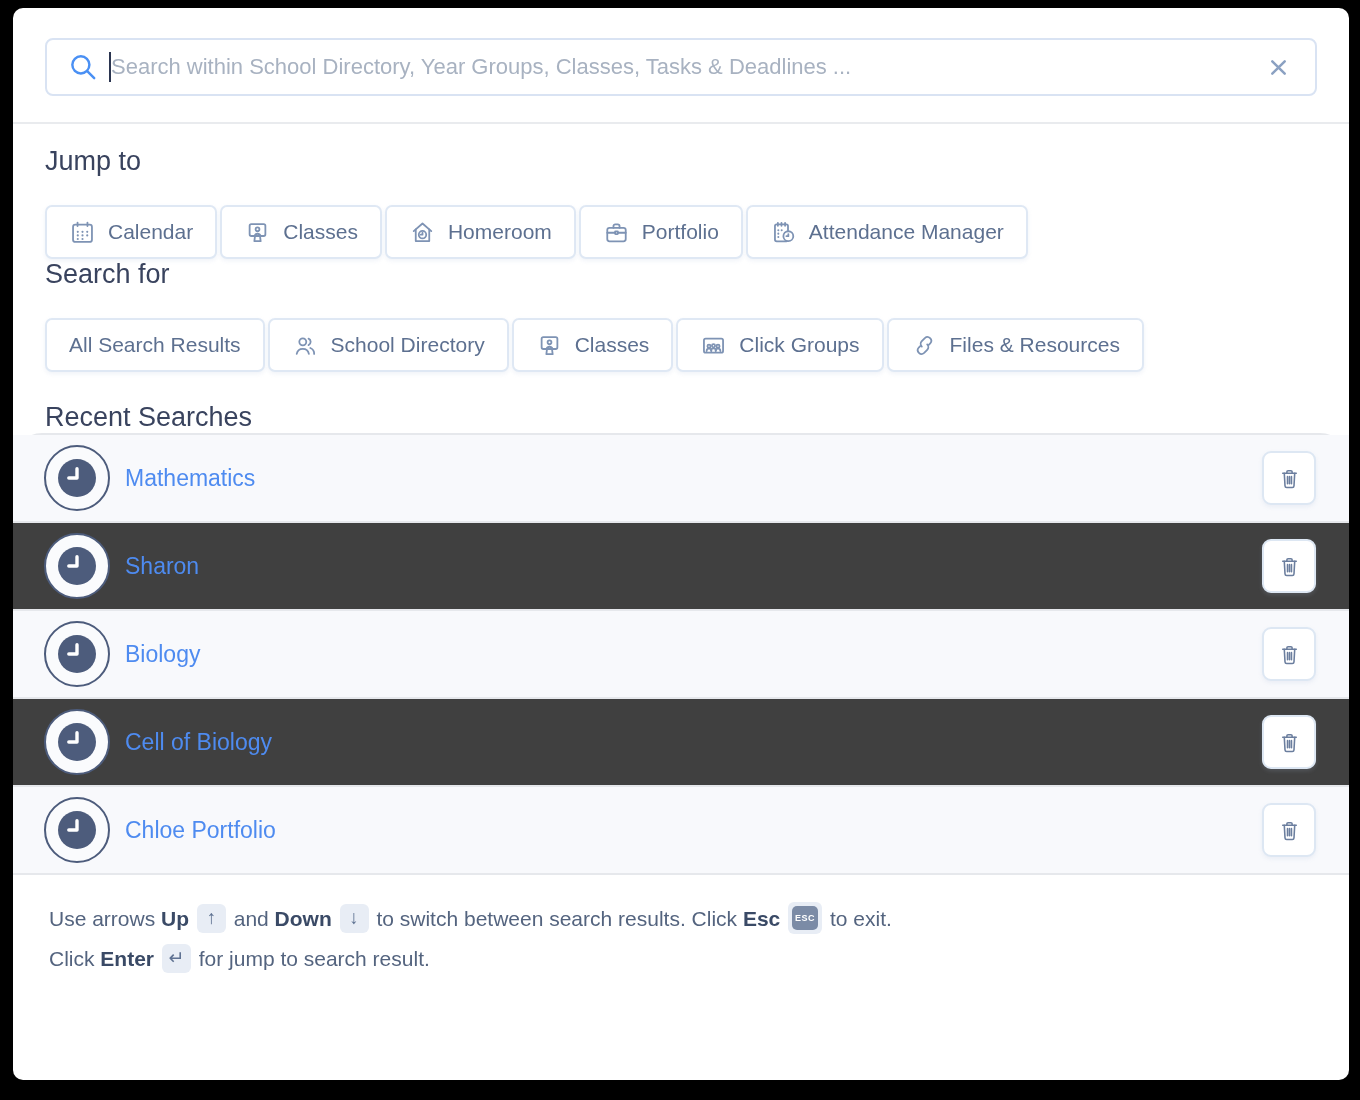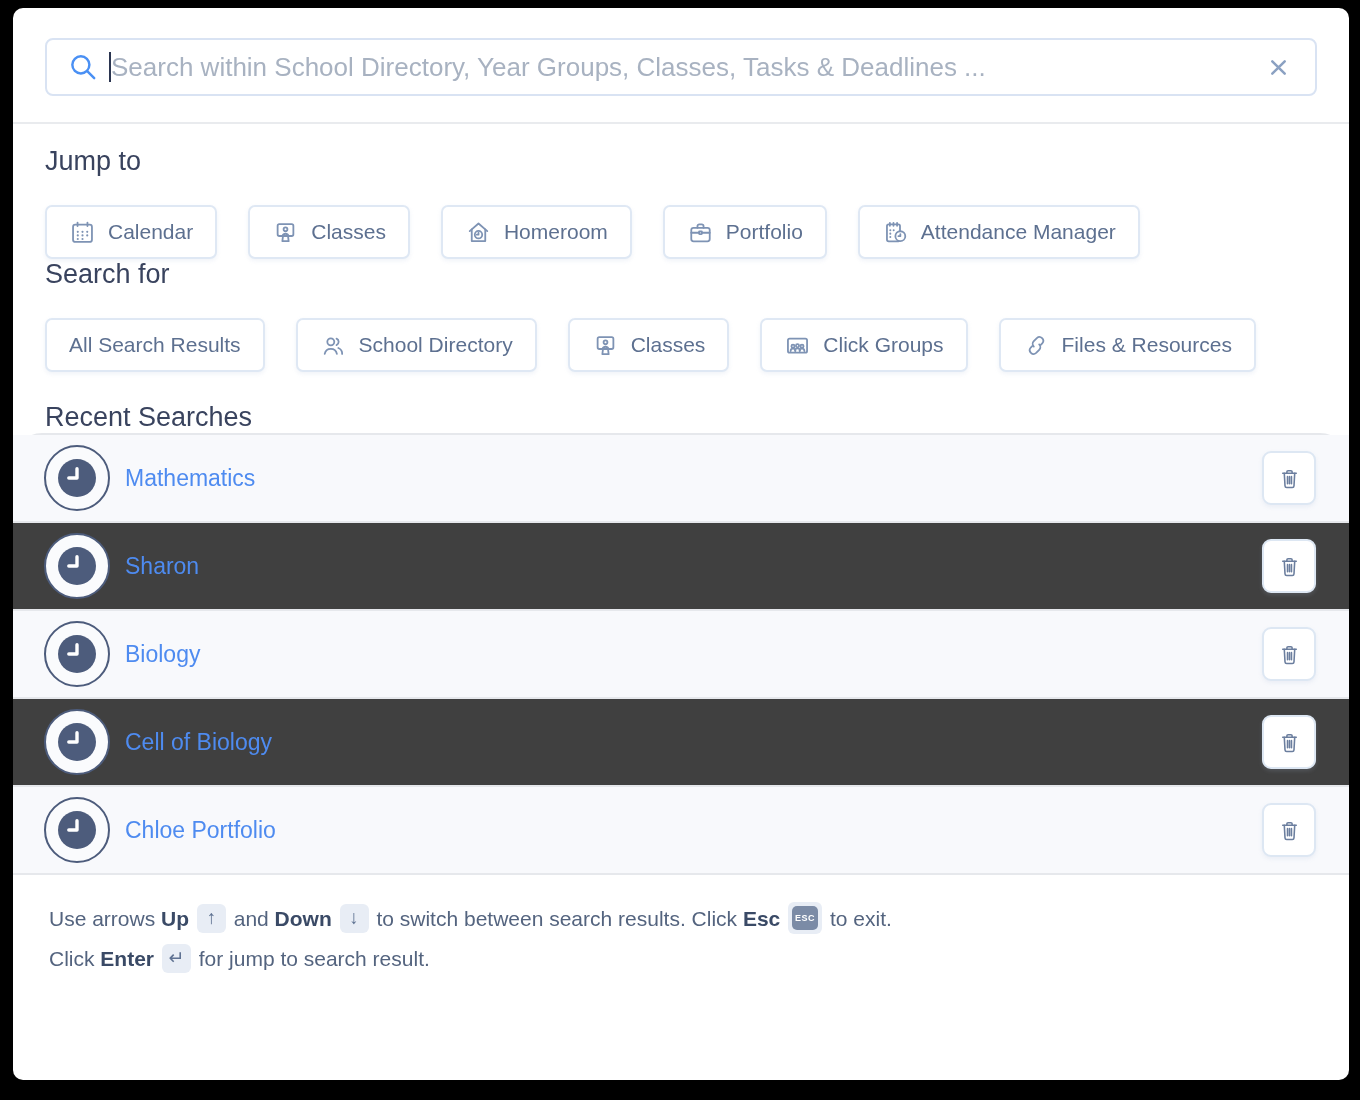--- a/index.html
+++ b/index.html
@@ -26,39 +26,39 @@
     border-radius: 8px;
     display: flex; align-items: center;
     padding: 0 20px 0 20px;
     background: #fff;
   }
   .search-box svg.mag { flex: 0 0 auto; margin-right: 10px; }
   .caret { width: 2px; height: 30px; background: #2b3550; flex: 0 0 auto; }
   .search-input {
     flex: 1; border: 0; outline: none;
     font-family: "Liberation Sans", "DejaVu Sans", sans-serif;
-    font-size: 26px; color: #3a4560;
+    font-size: 22px; color: #3a4560;
     background: transparent;
   }
   .search-input::placeholder { color: #a8b2c1; opacity: 1; }
   .clear-btn {
     flex: 0 0 auto; border: 0; background: transparent; cursor: pointer;
     display: flex; align-items: center; justify-content: center;
     width: 34px; height: 34px;
   }
   .top-divider { border-top: 2px solid #e9ebee; }
   
   .section { padding: 0 32px; }
   .section-title {
     font-size: 27px; color: #39435e; font-weight: 400;
   }
   .title-jump { padding-top: 22px; margin-bottom: 28px; }
   .title-search { margin-bottom: 28px; }
   .title-recent { padding-top: 30px; }
-  .chip-row { display: flex; gap: 31px; }
+  .chip-row { display: flex; gap: 3px; }
   .chip {
     display: inline-flex; align-items: center; gap: 12px;
     height: 54px; padding: 0 22px;
     background: #fff;
     border: 2px solid #dfe8f4;
     border-radius: 7px;
     box-shadow: 0 2px 4px rgba(170,190,215,.18);
     font-size: 21px; color: #5d7090;
     cursor: pointer; white-space: nowrap;
   }

